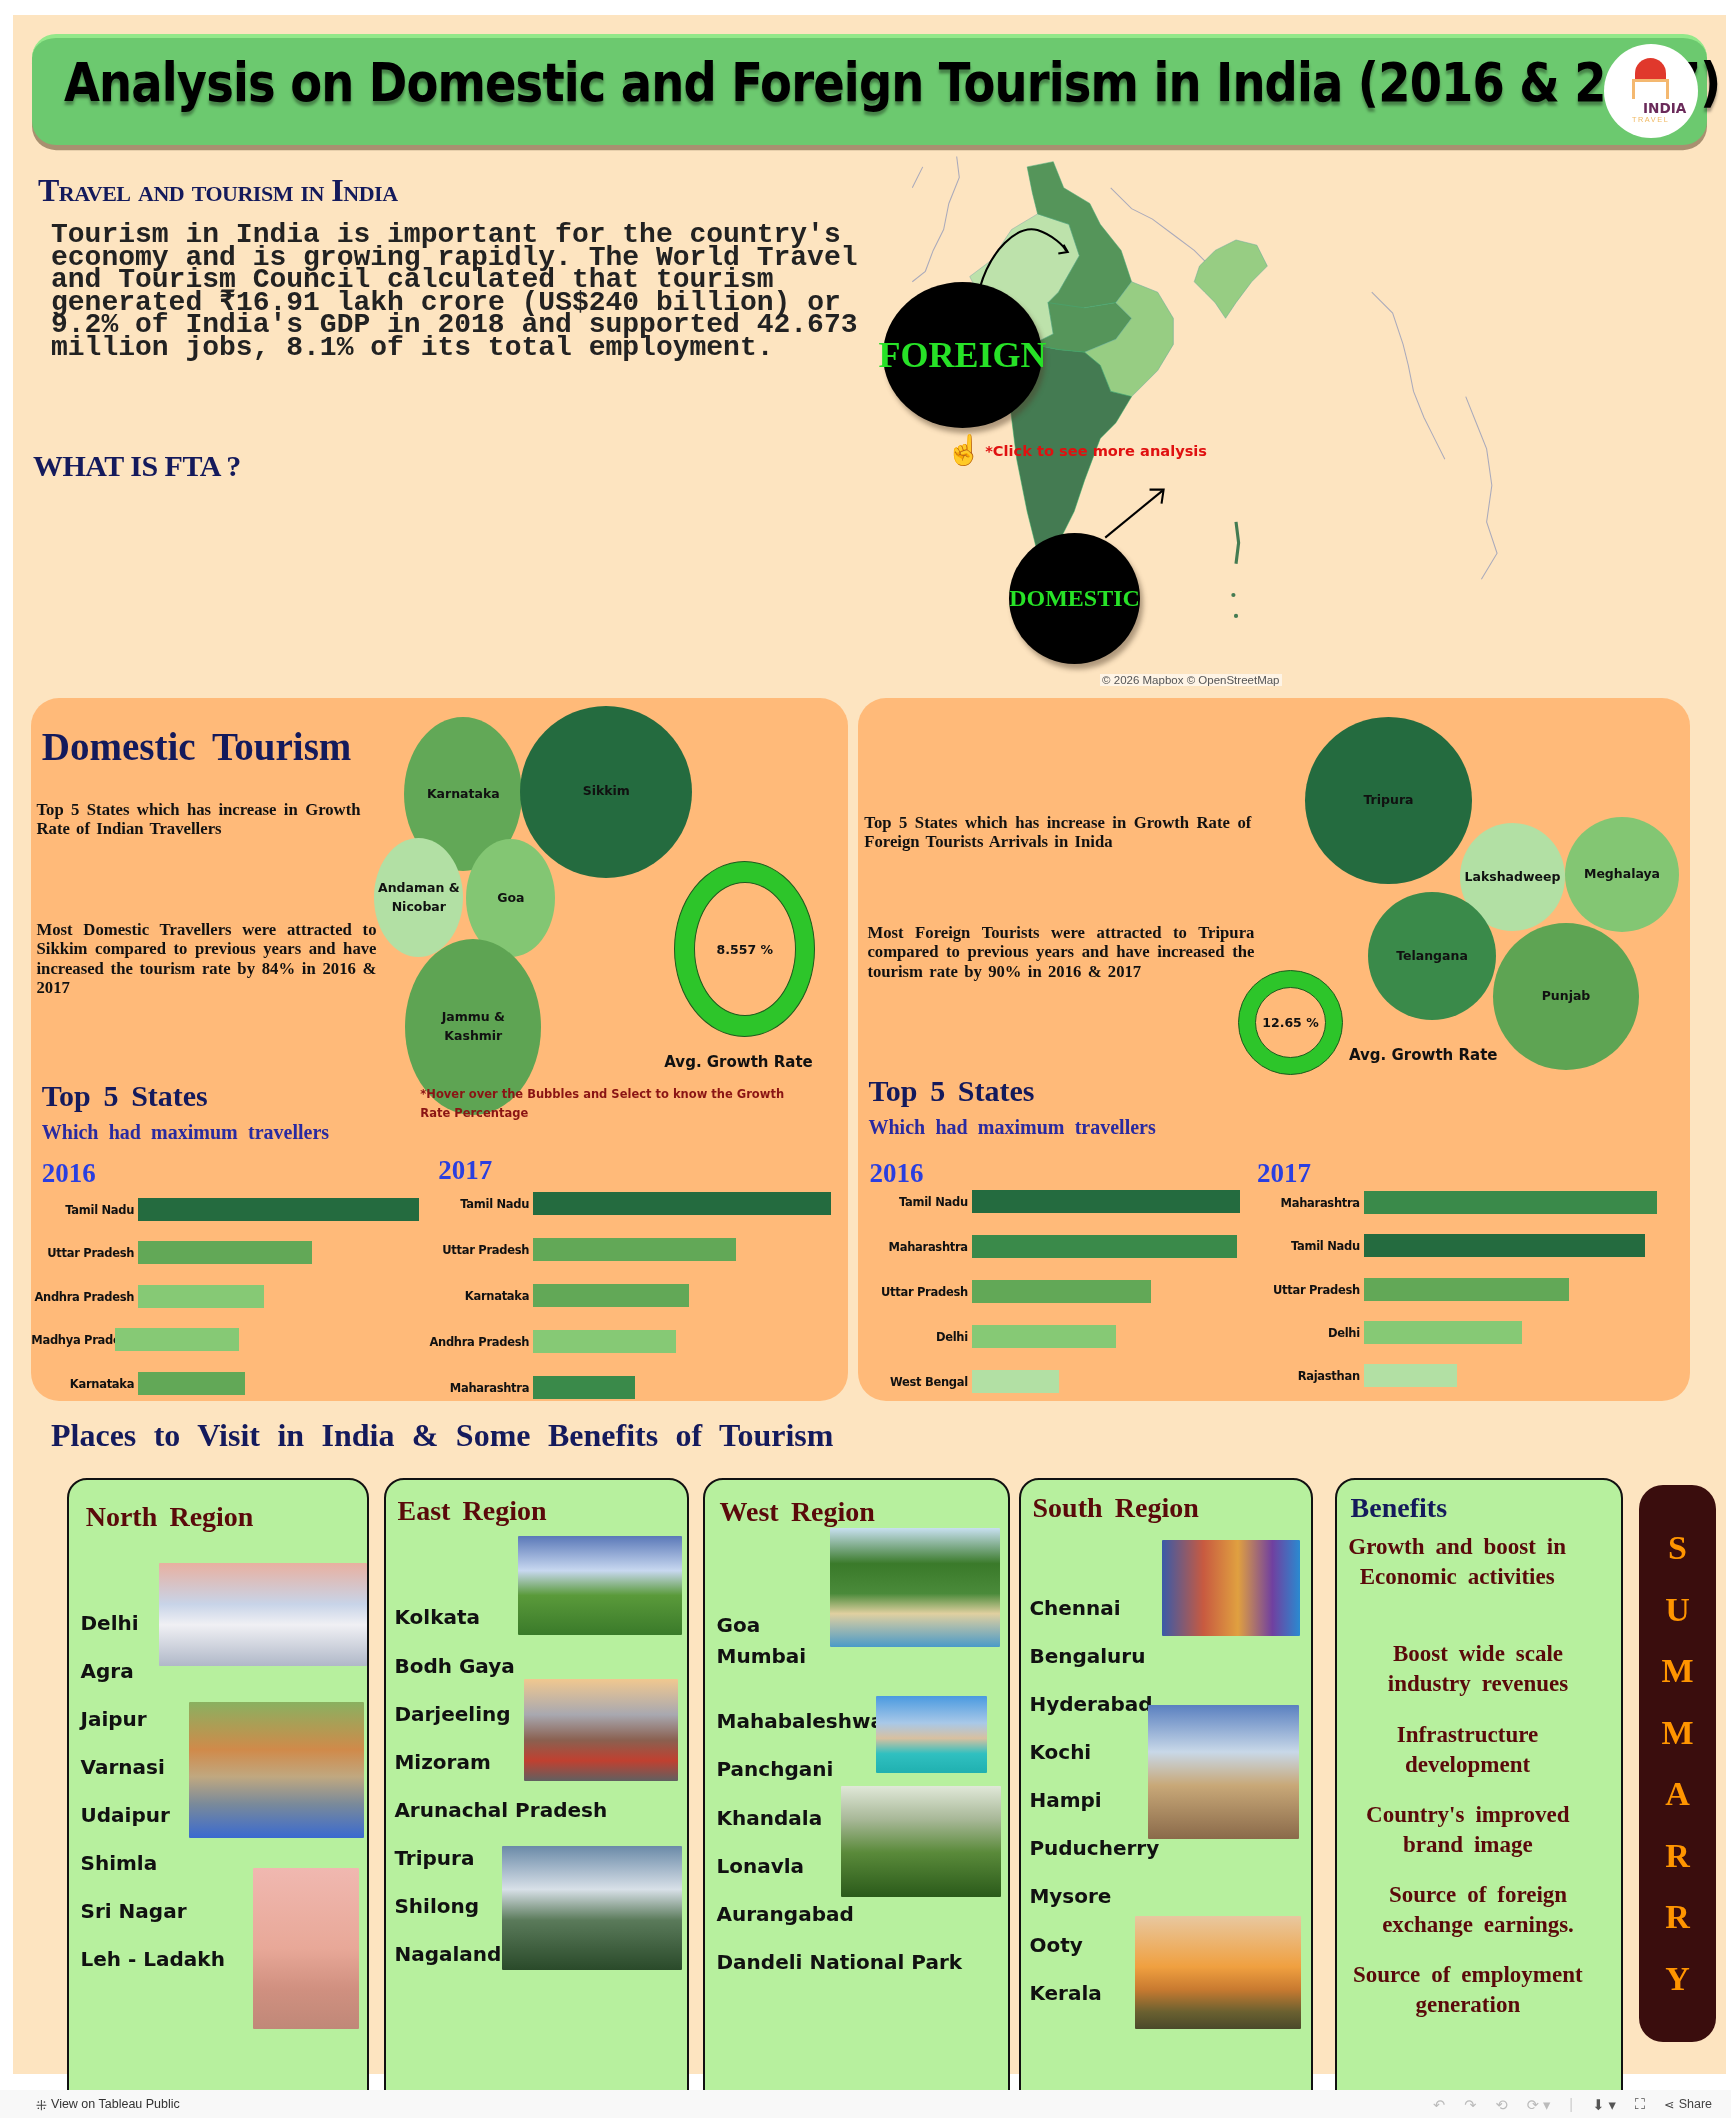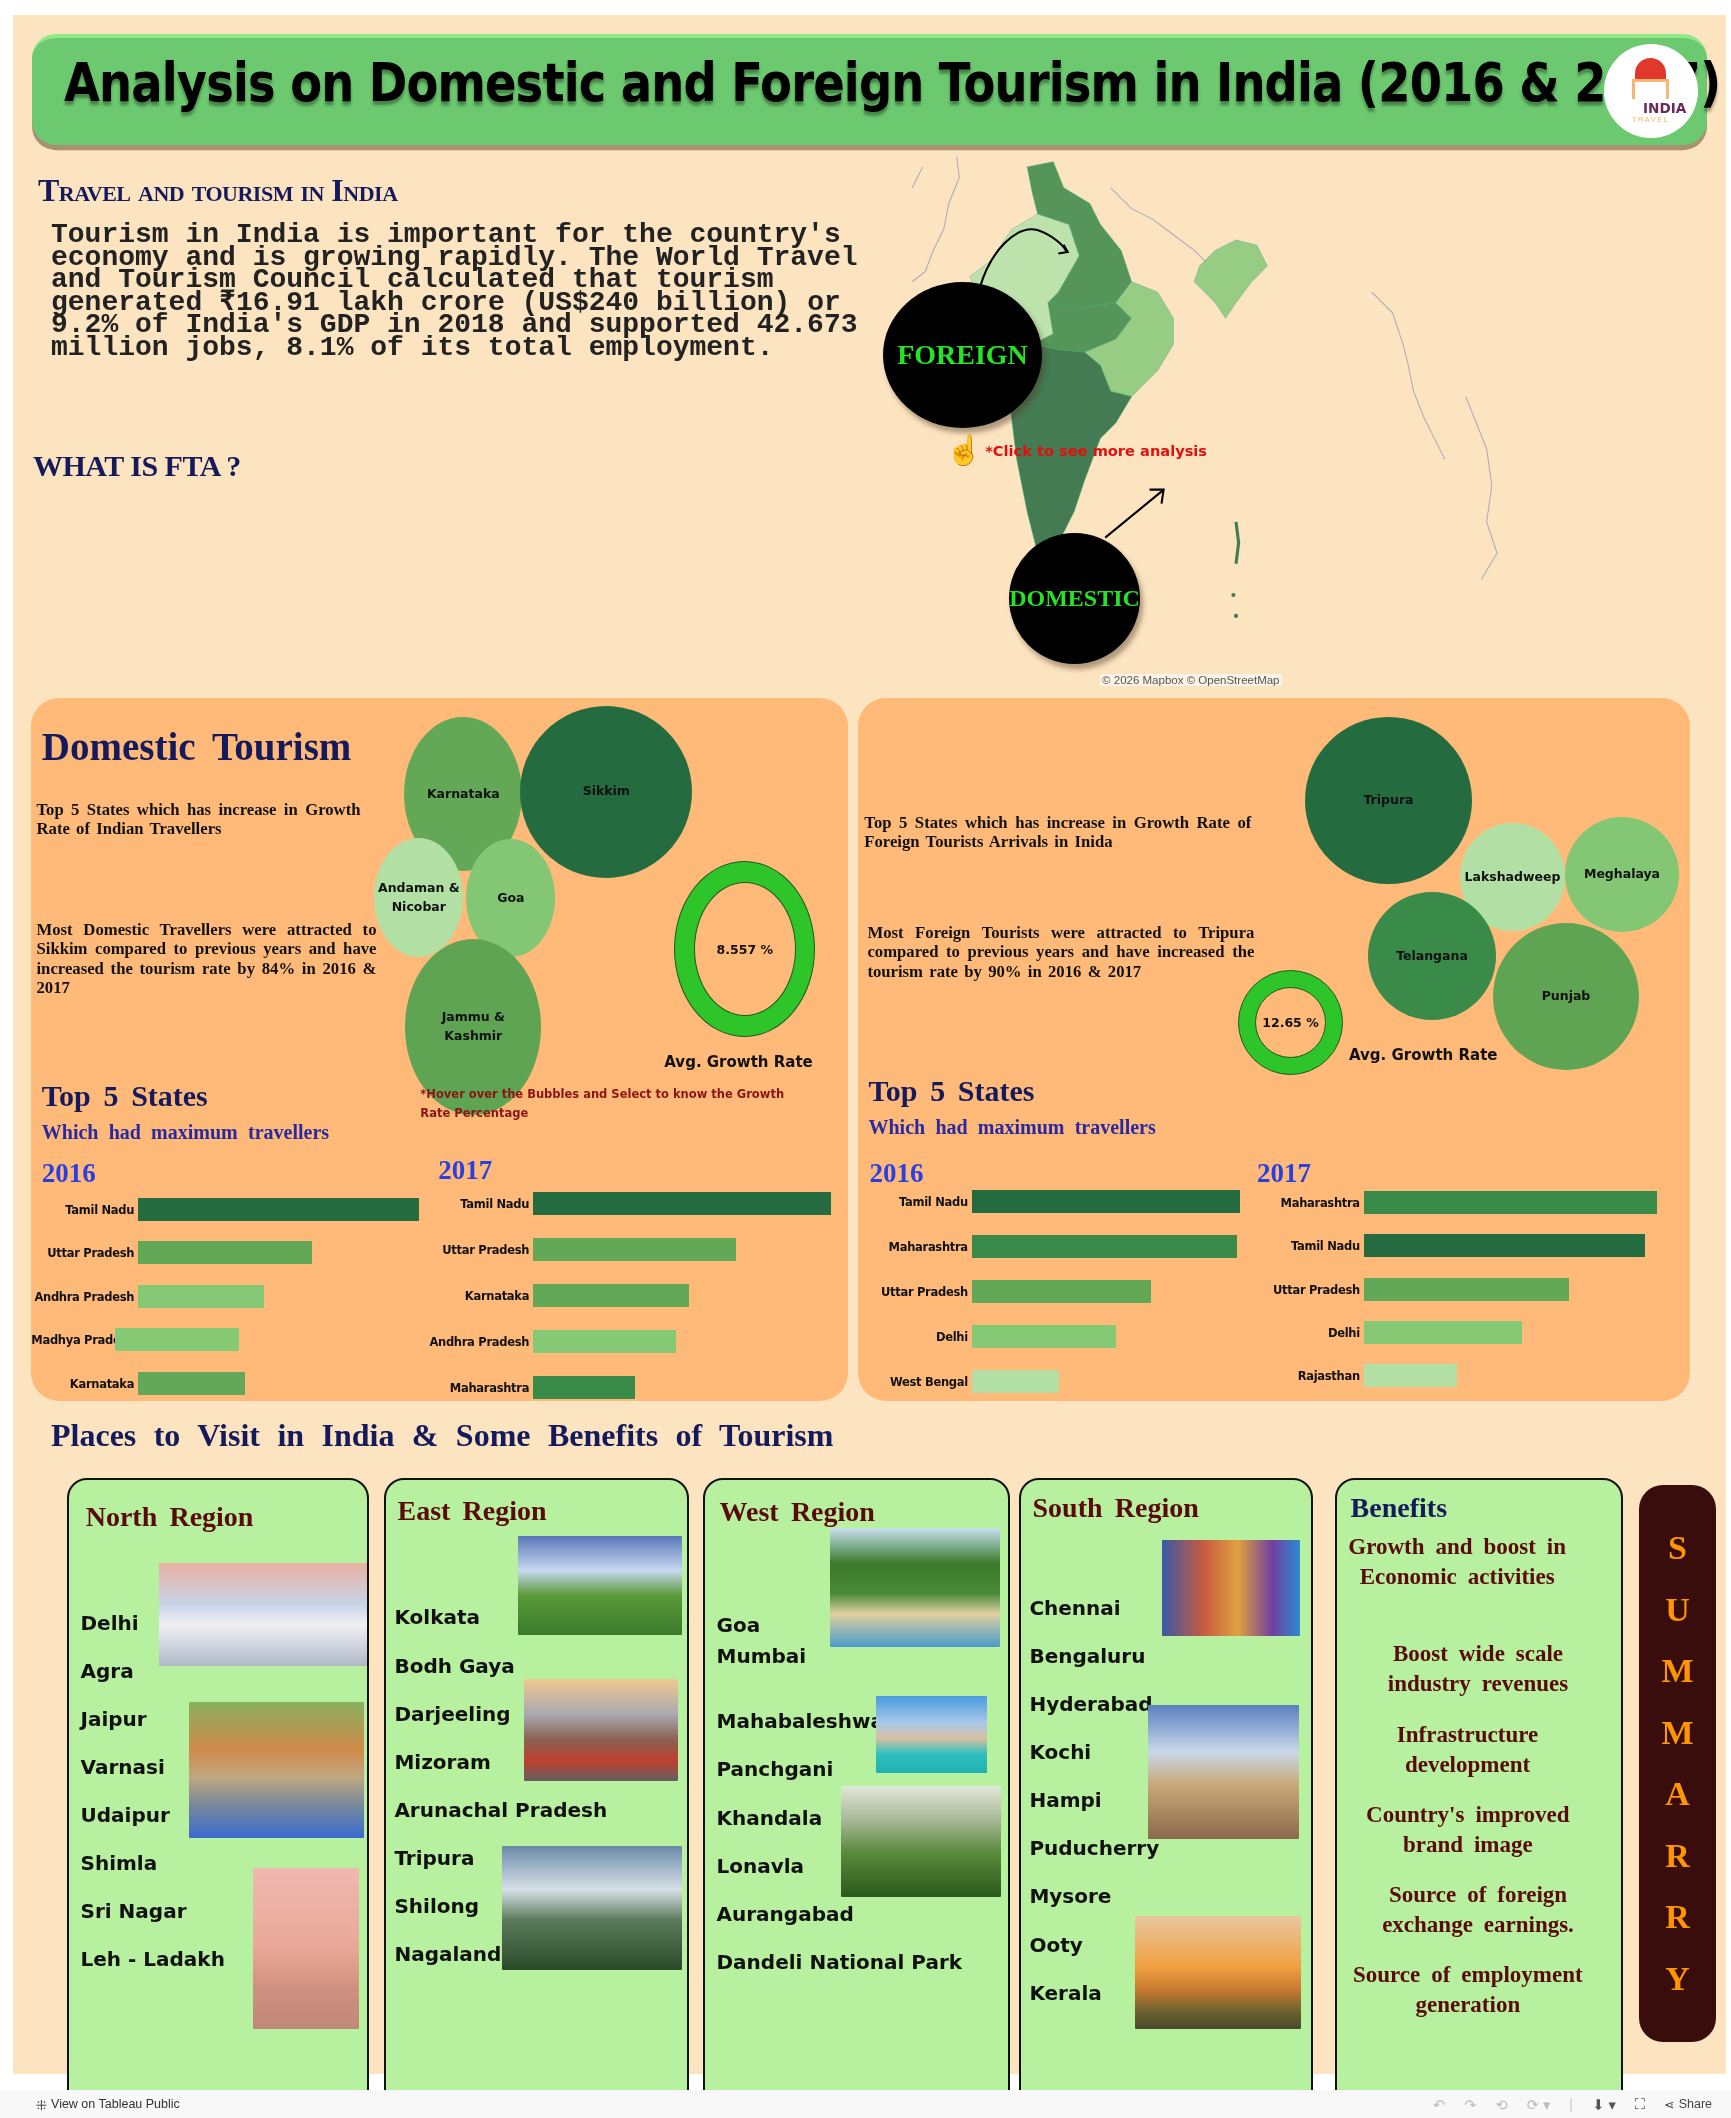--- a/index.html
+++ b/index.html
@@ -27,21 +27,21 @@
     font-size: 32px; color: #141a5c; font-variant: small-caps; letter-spacing: -0.5px; }
   .p-mono { position: absolute; font-family: "Liberation Mono", monospace; font-weight: bold; font-size: 28px; color: #222; line-height: 22.5px; white-space: pre-wrap; }
   .p-travel { left: 38px; top: 209px; width: 815px; }
   .h-fta { position: absolute; left: 20px; top: 434px; font-family: "Liberation Serif", serif; font-weight: bold; font-size: 30px; color: #141a5c; letter-spacing: -0.5px; }
   .p-fta { left: 31px; top: 483px; width: 815px; }
 
   
   .map { position: absolute; left: 826px; top: 131px; width: 888px; height: 543px; }
   .circle-btn { position: absolute; border-radius: 50%; background: #000; display: flex; align-items: center; justify-content: center;
     box-shadow: 3.1px 5.2px 5.2px rgba(80,60,40,0.45); cursor: pointer; }
-  .circle-btn span { font-family: "Liberation Serif", serif; font-weight: bold; color: #27e227; font-size: 28px; }
+  .circle-btn span { font-family: "Liberation Serif", serif; font-weight: bold; color: #27e227; font-size: 36px; }
   .btn-foreign { left: 44px; top: 136px; width: 159px; height: 146px; }
   .btn-domestic { left: 170px; top: 387px; width: 131px; height: 131px; }
   .btn-domestic span { font-size: 24px; }
   .click-note { position: absolute; left: 107px; top: 287px; display: flex; align-items: center; gap: 3.1px; }
   .click-note .hand { font-size: 29px; color: #000; }
   .click-note .txt { font-family: "DejaVu Sans", sans-serif; font-weight: bold; color: #e01010; font-size: 14.6px; }
   .map-credit { position: absolute; left: 261px; top: 528px; font-size: 11.5px; color: #555; background: rgba(255,255,255,0.6); padding: 0 2.1px; }
   .india-map { position: absolute; left: 0; top: 0; }
 
   

